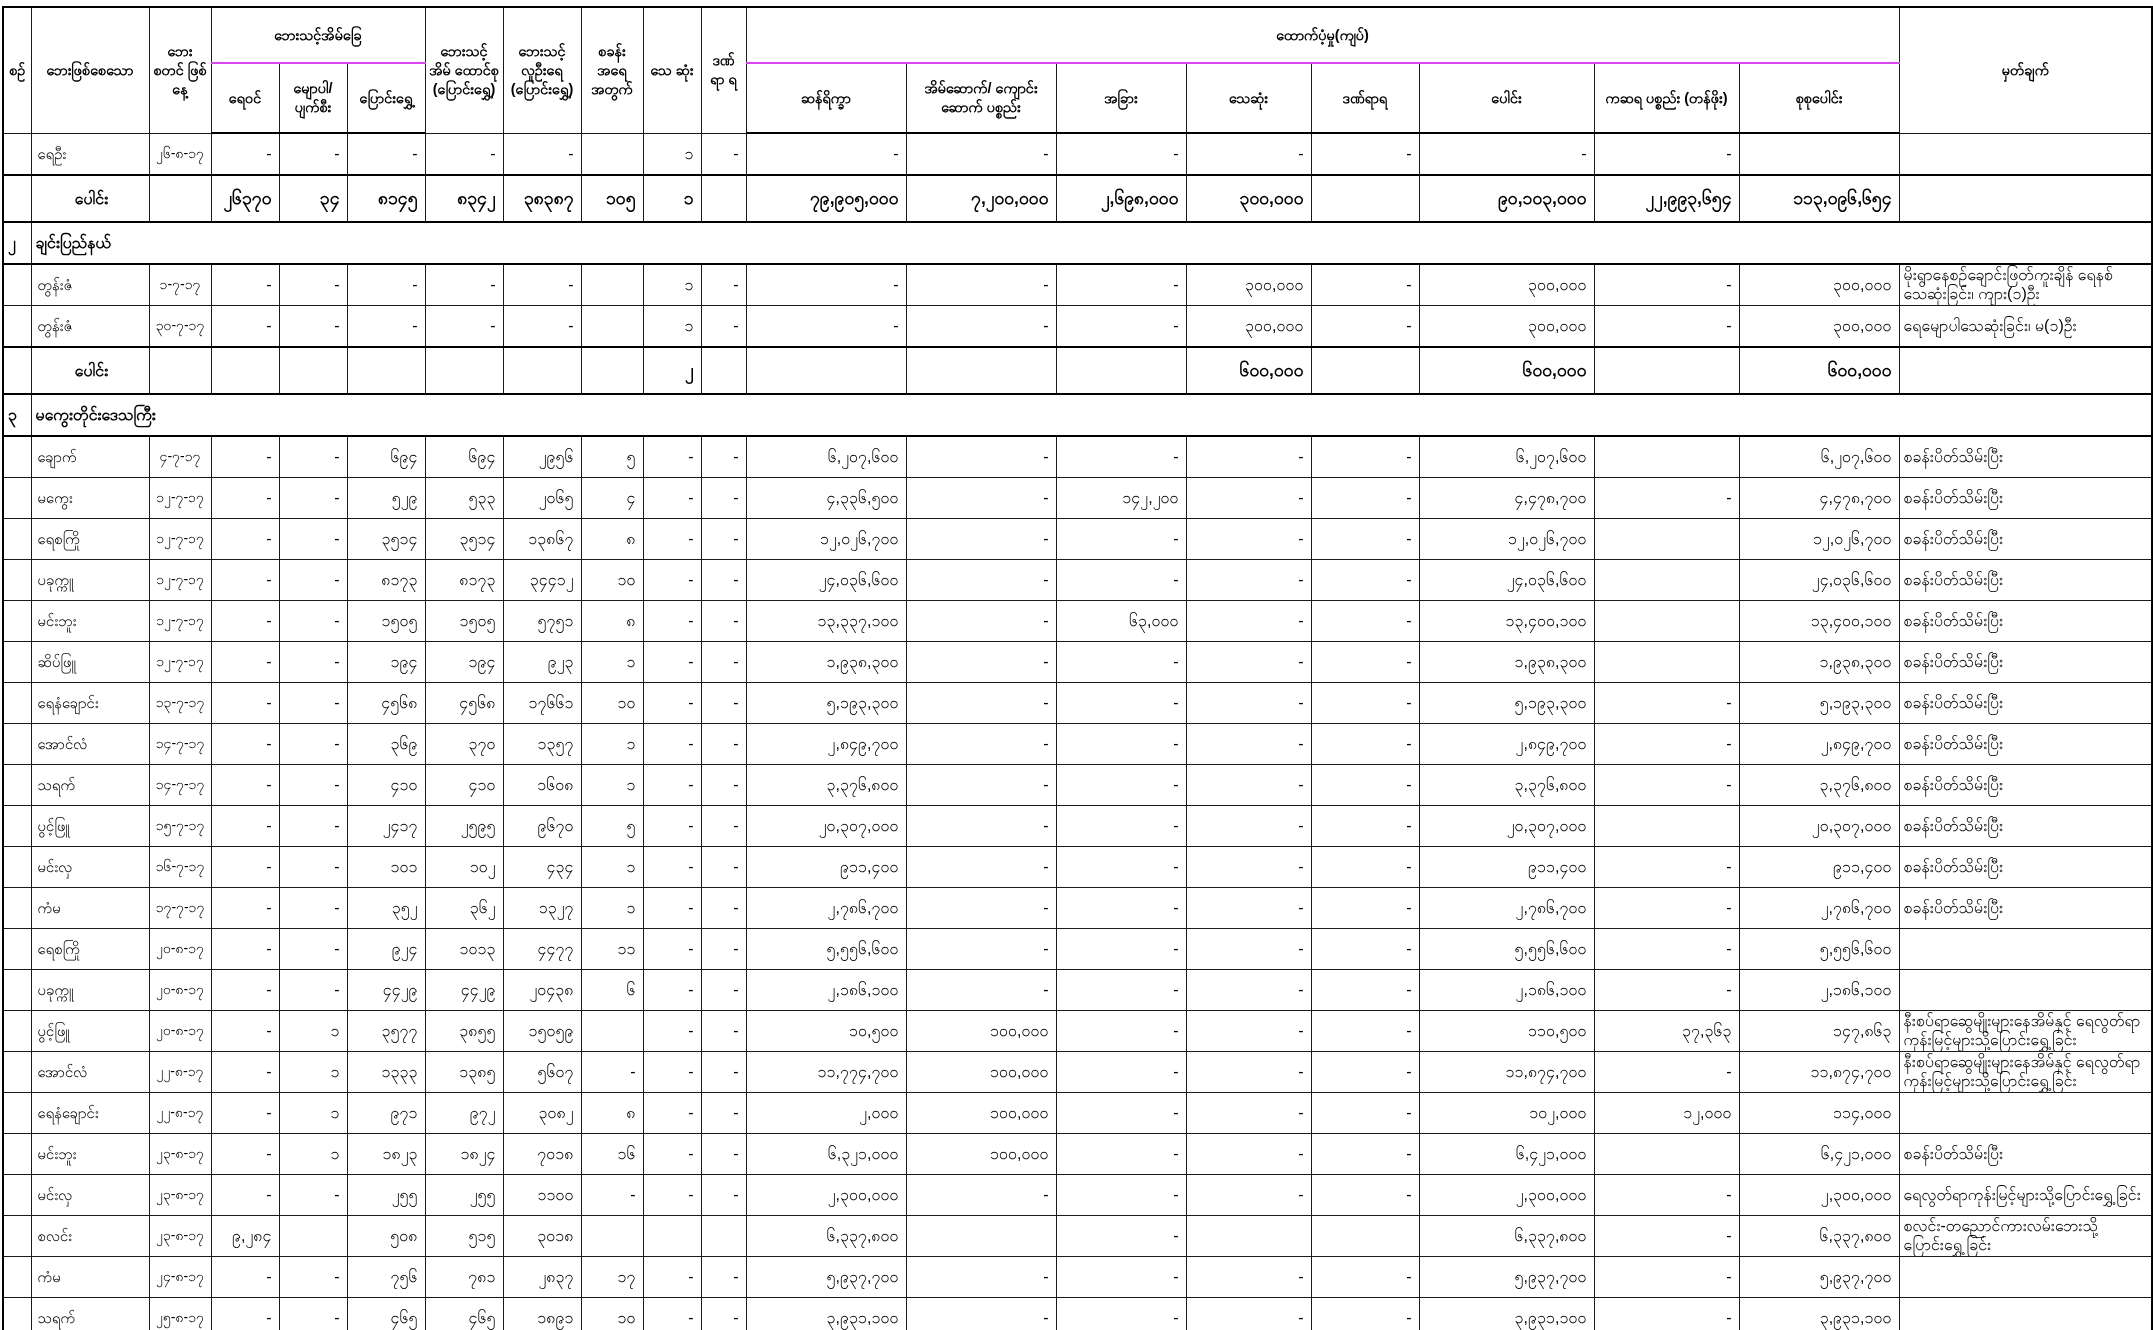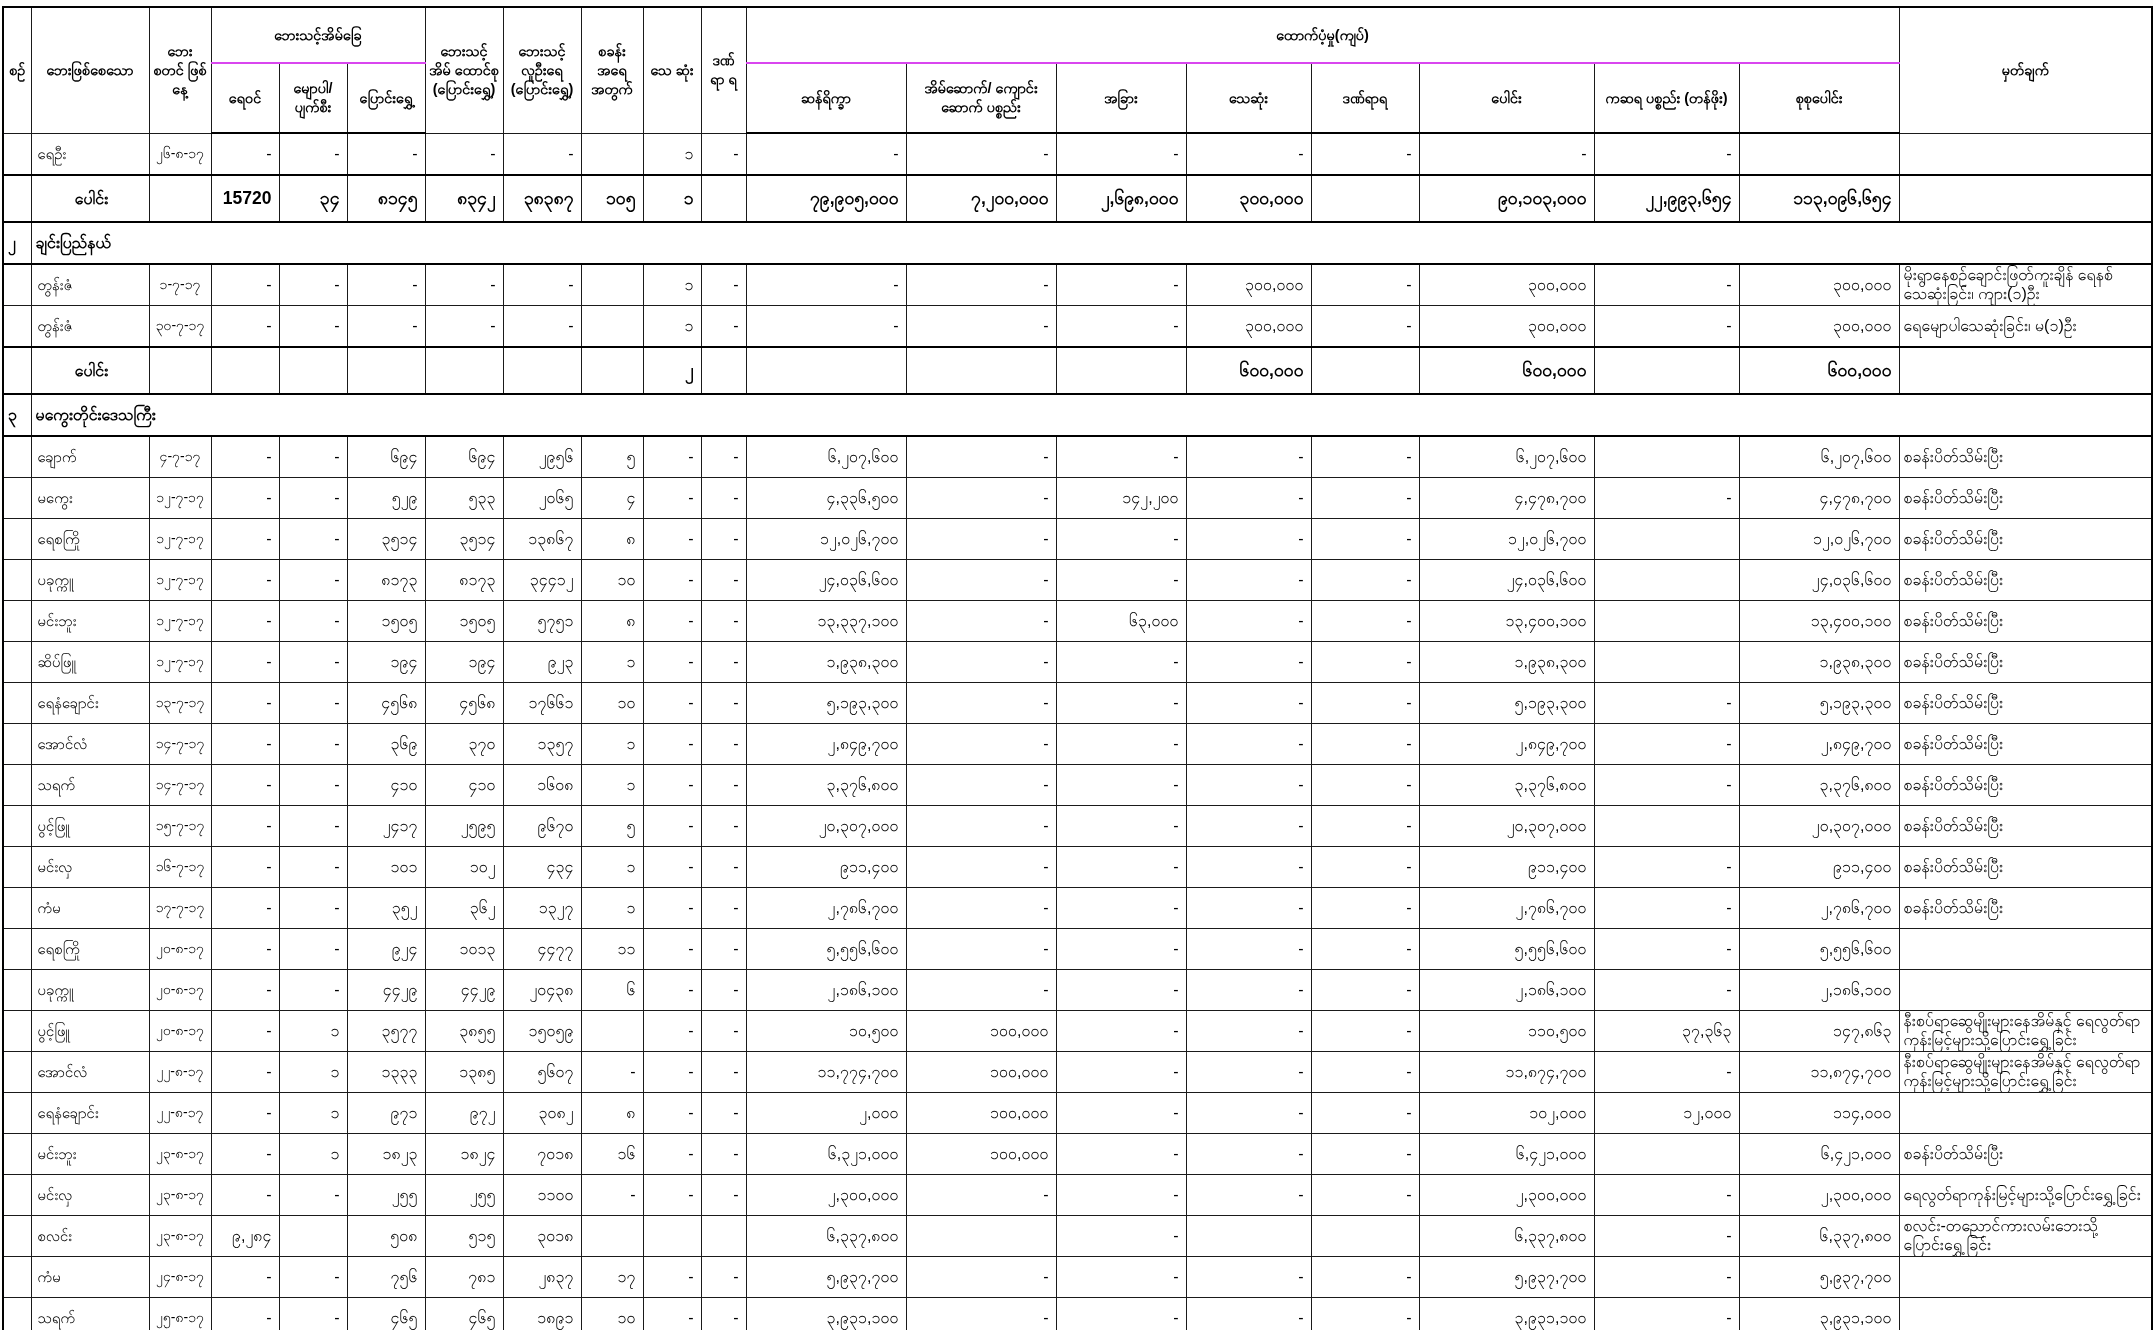--- a/index.html
+++ b/index.html
@@ -102,21 +102,21 @@
           <td class="money">-</td>
           <td class="money">-</td>
           <td class="money">-</td>
           <td class="money"></td>
           <td class="remark"></td>
         </tr>
         <tr class="total-row">
           <td class="c-no"></td>
           <td class="township">ပေါင်း</td>
           <td class="date"></td>
-          <td class="num">15720</td>
+          <td class="num">၂၆၃၇၀</td>
           <td class="num">၃၄</td>
           <td class="num">၈၁၄၅</td>
           <td class="num">၈၃၄၂</td>
           <td class="num">၃၈၃၈၇</td>
           <td class="num">၁၀၅</td>
           <td class="num">၁</td>
           <td class="num"></td>
           <td class="money">၇၉,၉၀၅,၀၀၀</td>
           <td class="money">၇,၂၀၀,၀၀၀</td>
           <td class="money">၂,၆၉၈,၀၀၀</td>

